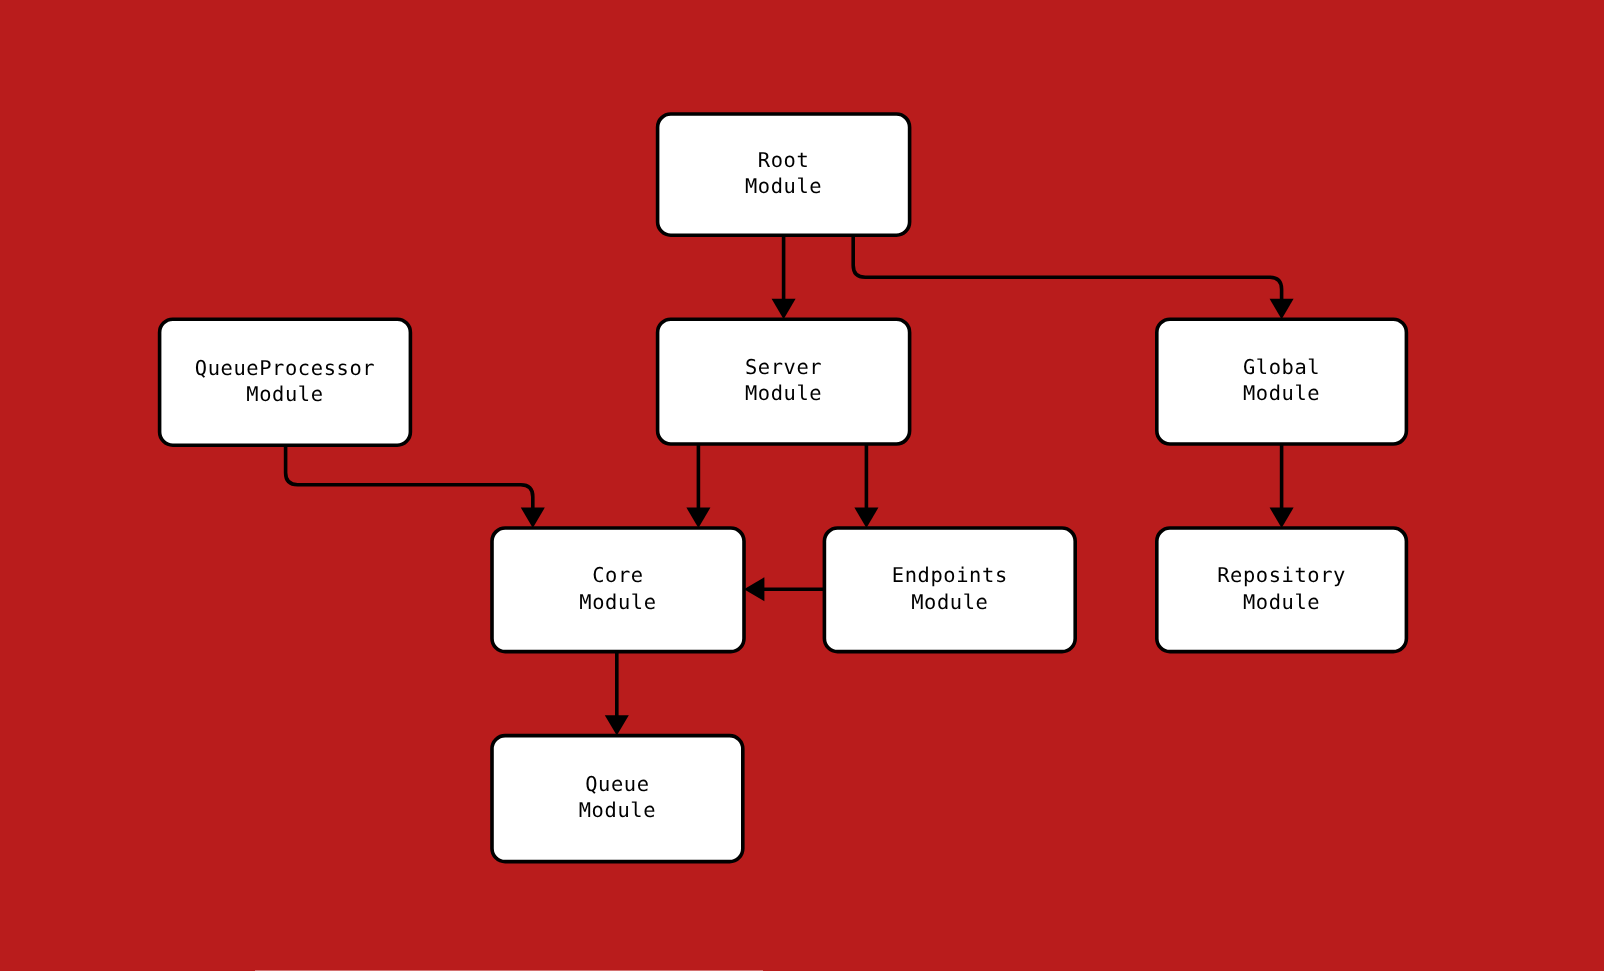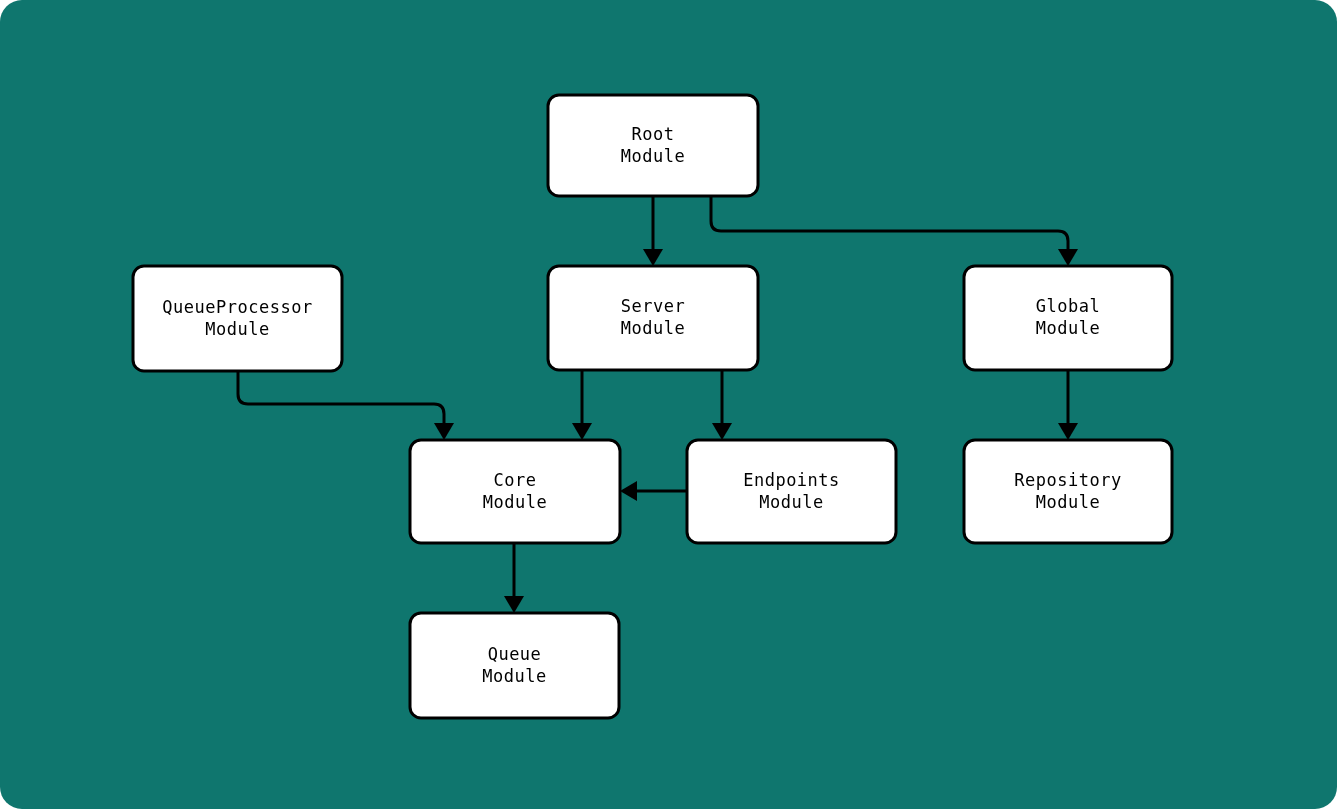--- a/index.html
+++ b/index.html
@@ -10,22 +10,21 @@
   body {
     width: 1337px;
     height: 809px;
     overflow: hidden;
     font-family: "DejaVu Sans Mono", "Liberation Mono", monospace;
   }
   #diagram-canvas {
     position: relative;
     width: 1337px;
     height: 809px;
-    background: #0f766e;
-    border-radius: 22px;
+    background: #b91c1c;
   }
   svg.diagram-svg {
     position: absolute;
     top: 0;
     left: 0;
     width: 1337px;
     height: 809px;
     display: block;
   }
   .node-rect {

